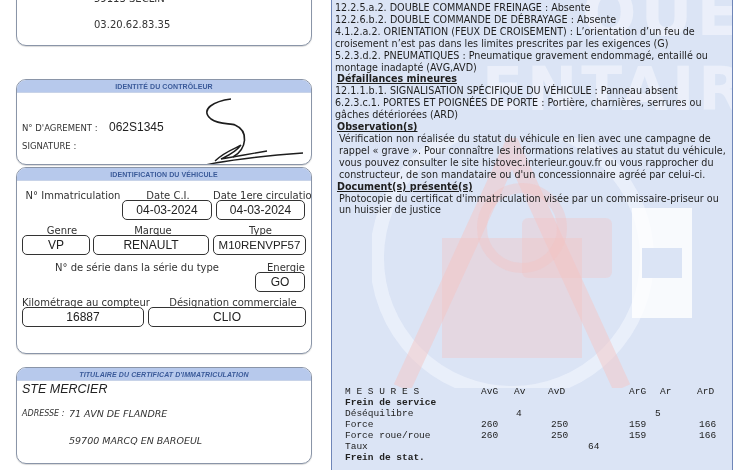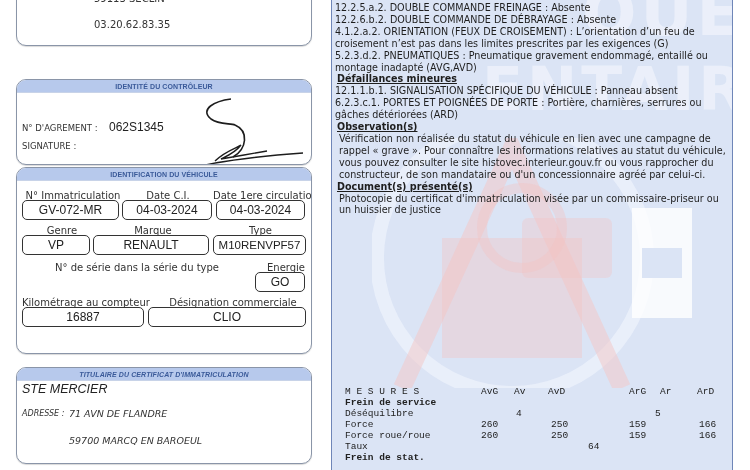--- a/index.html
+++ b/index.html
@@ -78,21 +78,20 @@
     <path d="M46 4 C30 6, 14 14, 26 24 C34 30, 46 28, 50 30 C64 36, 62 54, 48 62" fill="none" stroke="#1d1d1d" stroke-width="1.6"></path>
     <path d="M30 66 C40 56, 54 52, 56 50 C50 58, 40 62, 36 64 C48 62, 70 58, 82 56" fill="none" stroke="#1d1d1d" stroke-width="1.4"></path>
     <path d="M20 70 C50 64, 90 60, 118 58" fill="none" stroke="#1d1d1d" stroke-width="1.3"></path>
   </svg>
 </div>
 
 <div class="panel" id="p-veh">
   <div class="panel-head">IDENTIFICATION DU VÉHICULE</div>
 
   <div class="fl" style="left:6px;top:22px;width:100px">N° Immatriculation</div>
-  <div class="fb" style="left:5px;top:32px;width:97px">GV-072-MR</div>
   <div class="fl" style="left:105px;top:22px;width:92px">Date C.I.</div>
   <div class="fb" style="left:105px;top:32px;width:90px">04-03-2024</div>
   <div class="fl" style="left:196px;top:22px;width:98px">Date 1ere circulation</div>
   <div class="fb" style="left:199px;top:32px;width:89px">04-03-2024</div>
 
   <div class="fl" style="left:5px;top:57px;width:80px">Genre</div>
   <div class="fb" style="left:5px;top:67px;width:68px">VP</div>
   <div class="fl" style="left:76px;top:57px;width:120px">Marque</div>
   <div class="fb" style="left:76px;top:67px;width:116px">RENAULT</div>
   <div class="fl" style="left:196px;top:57px;width:95px">Type</div>

